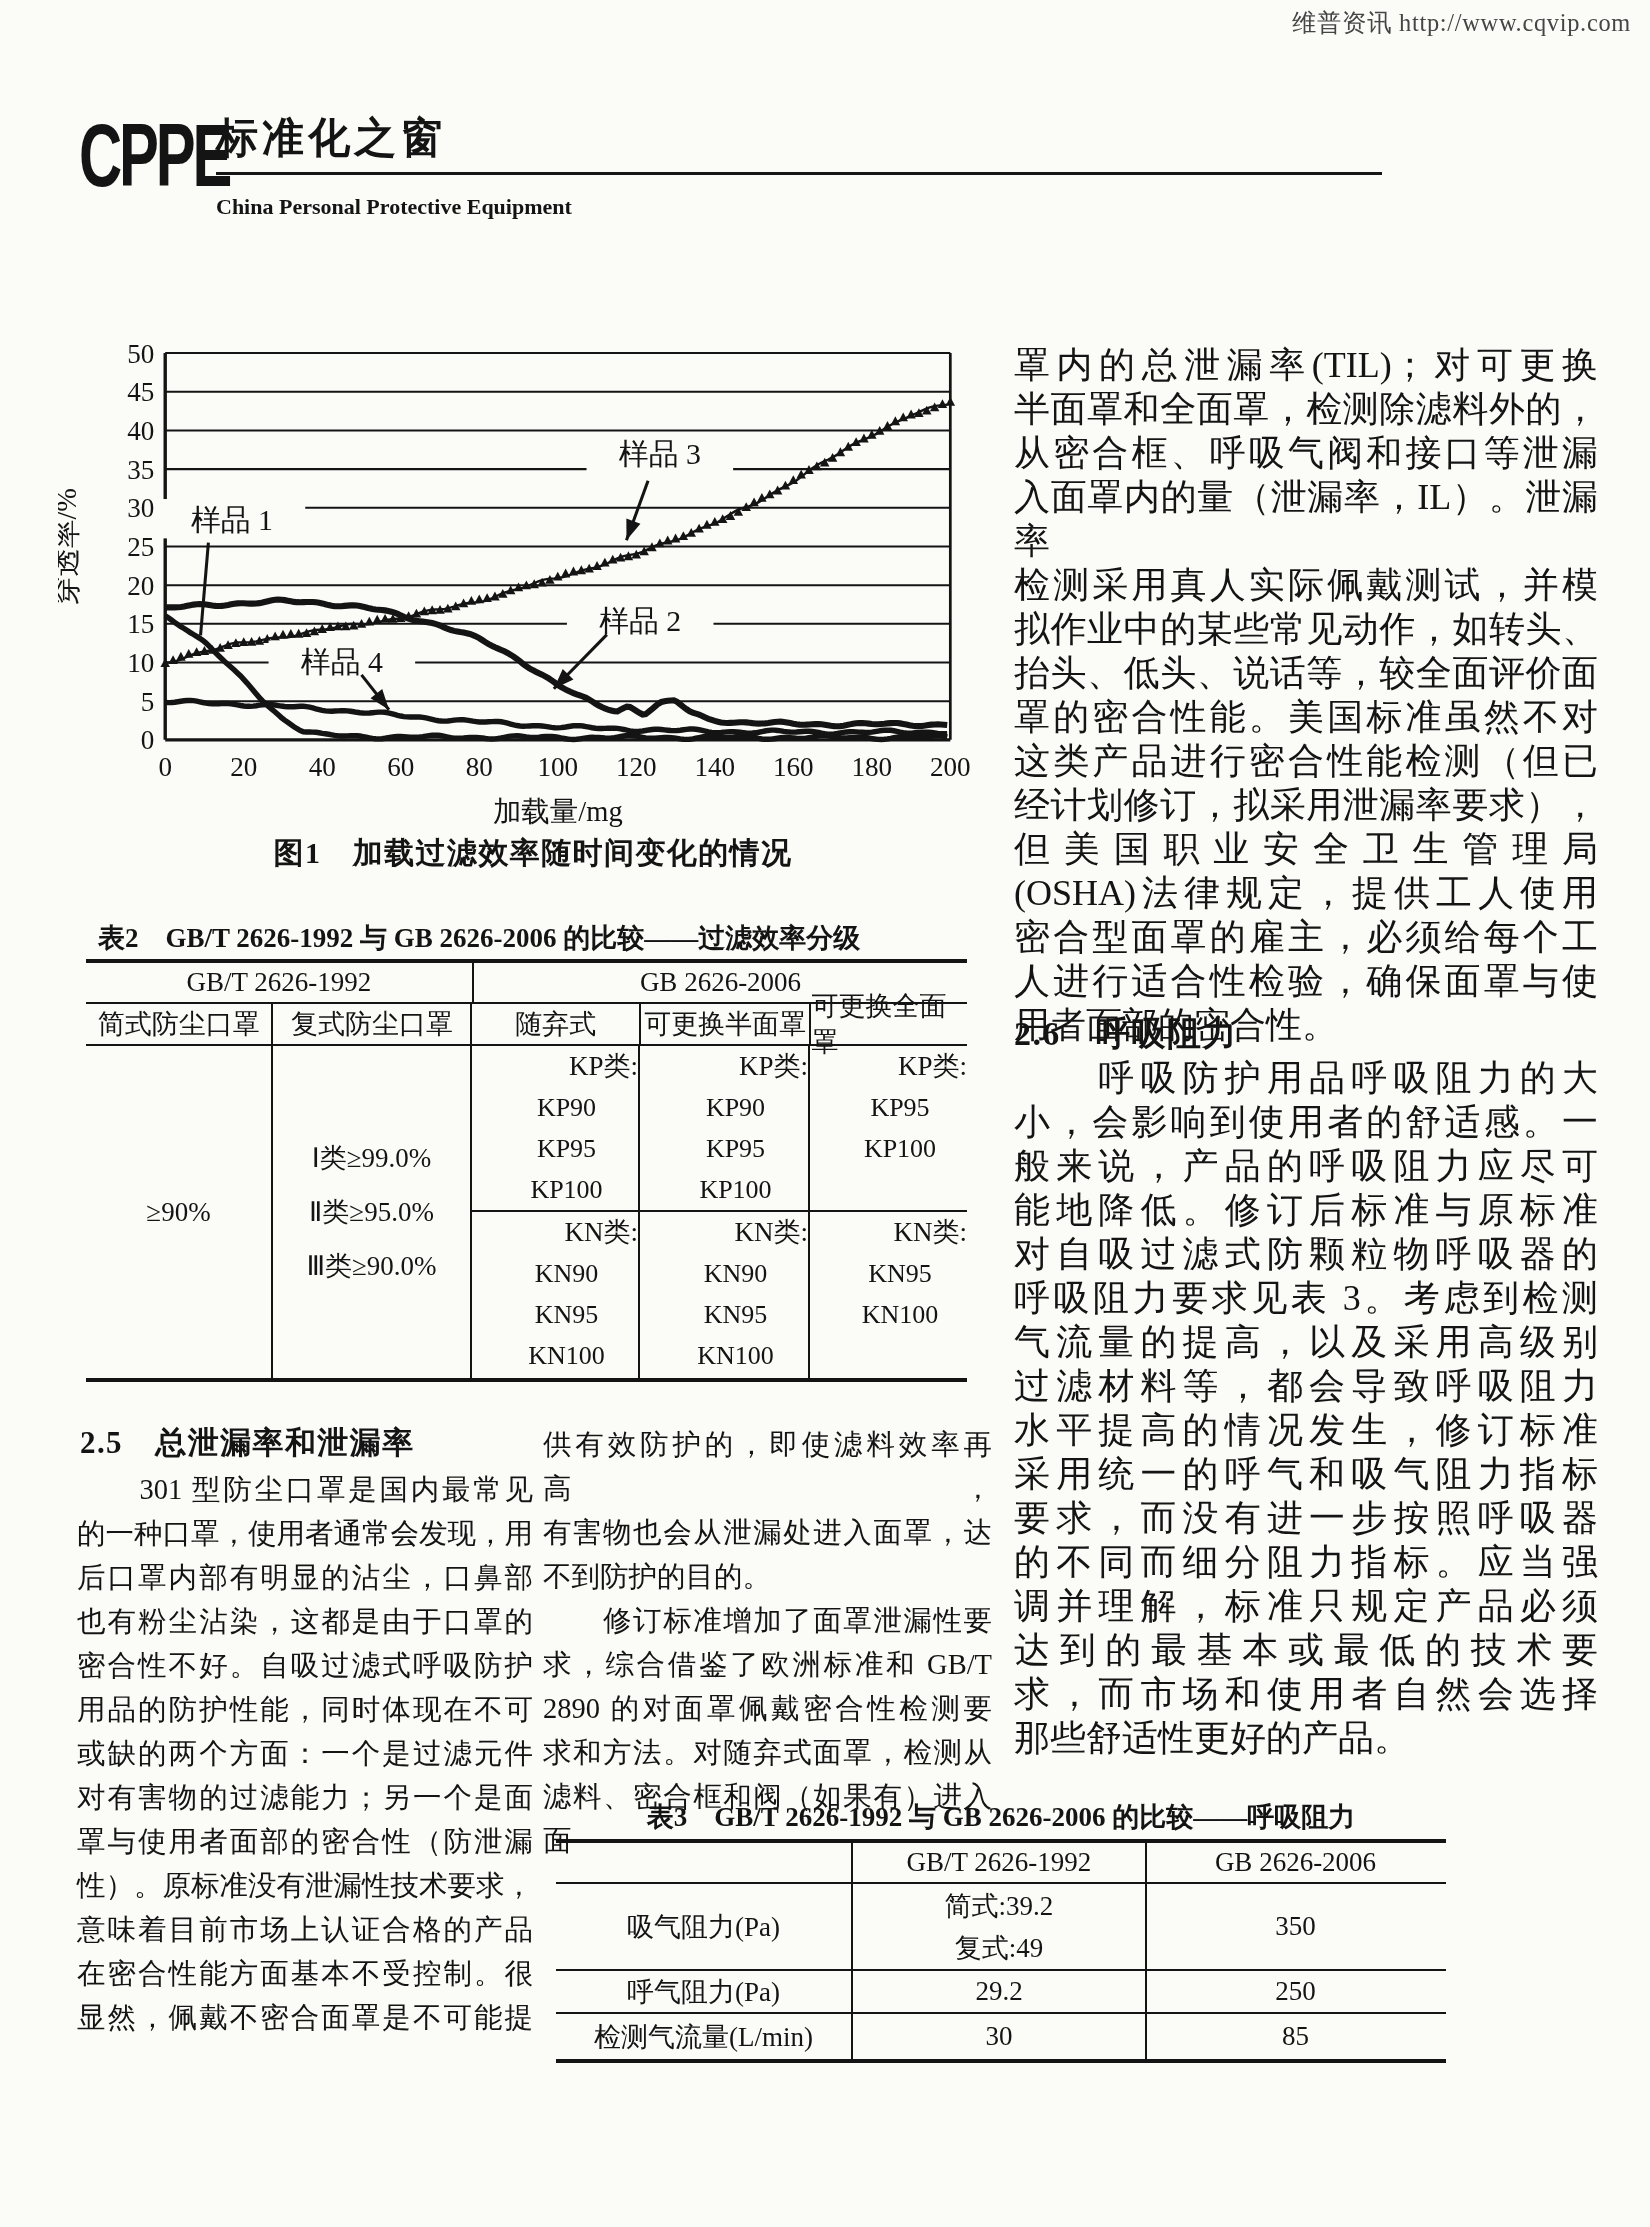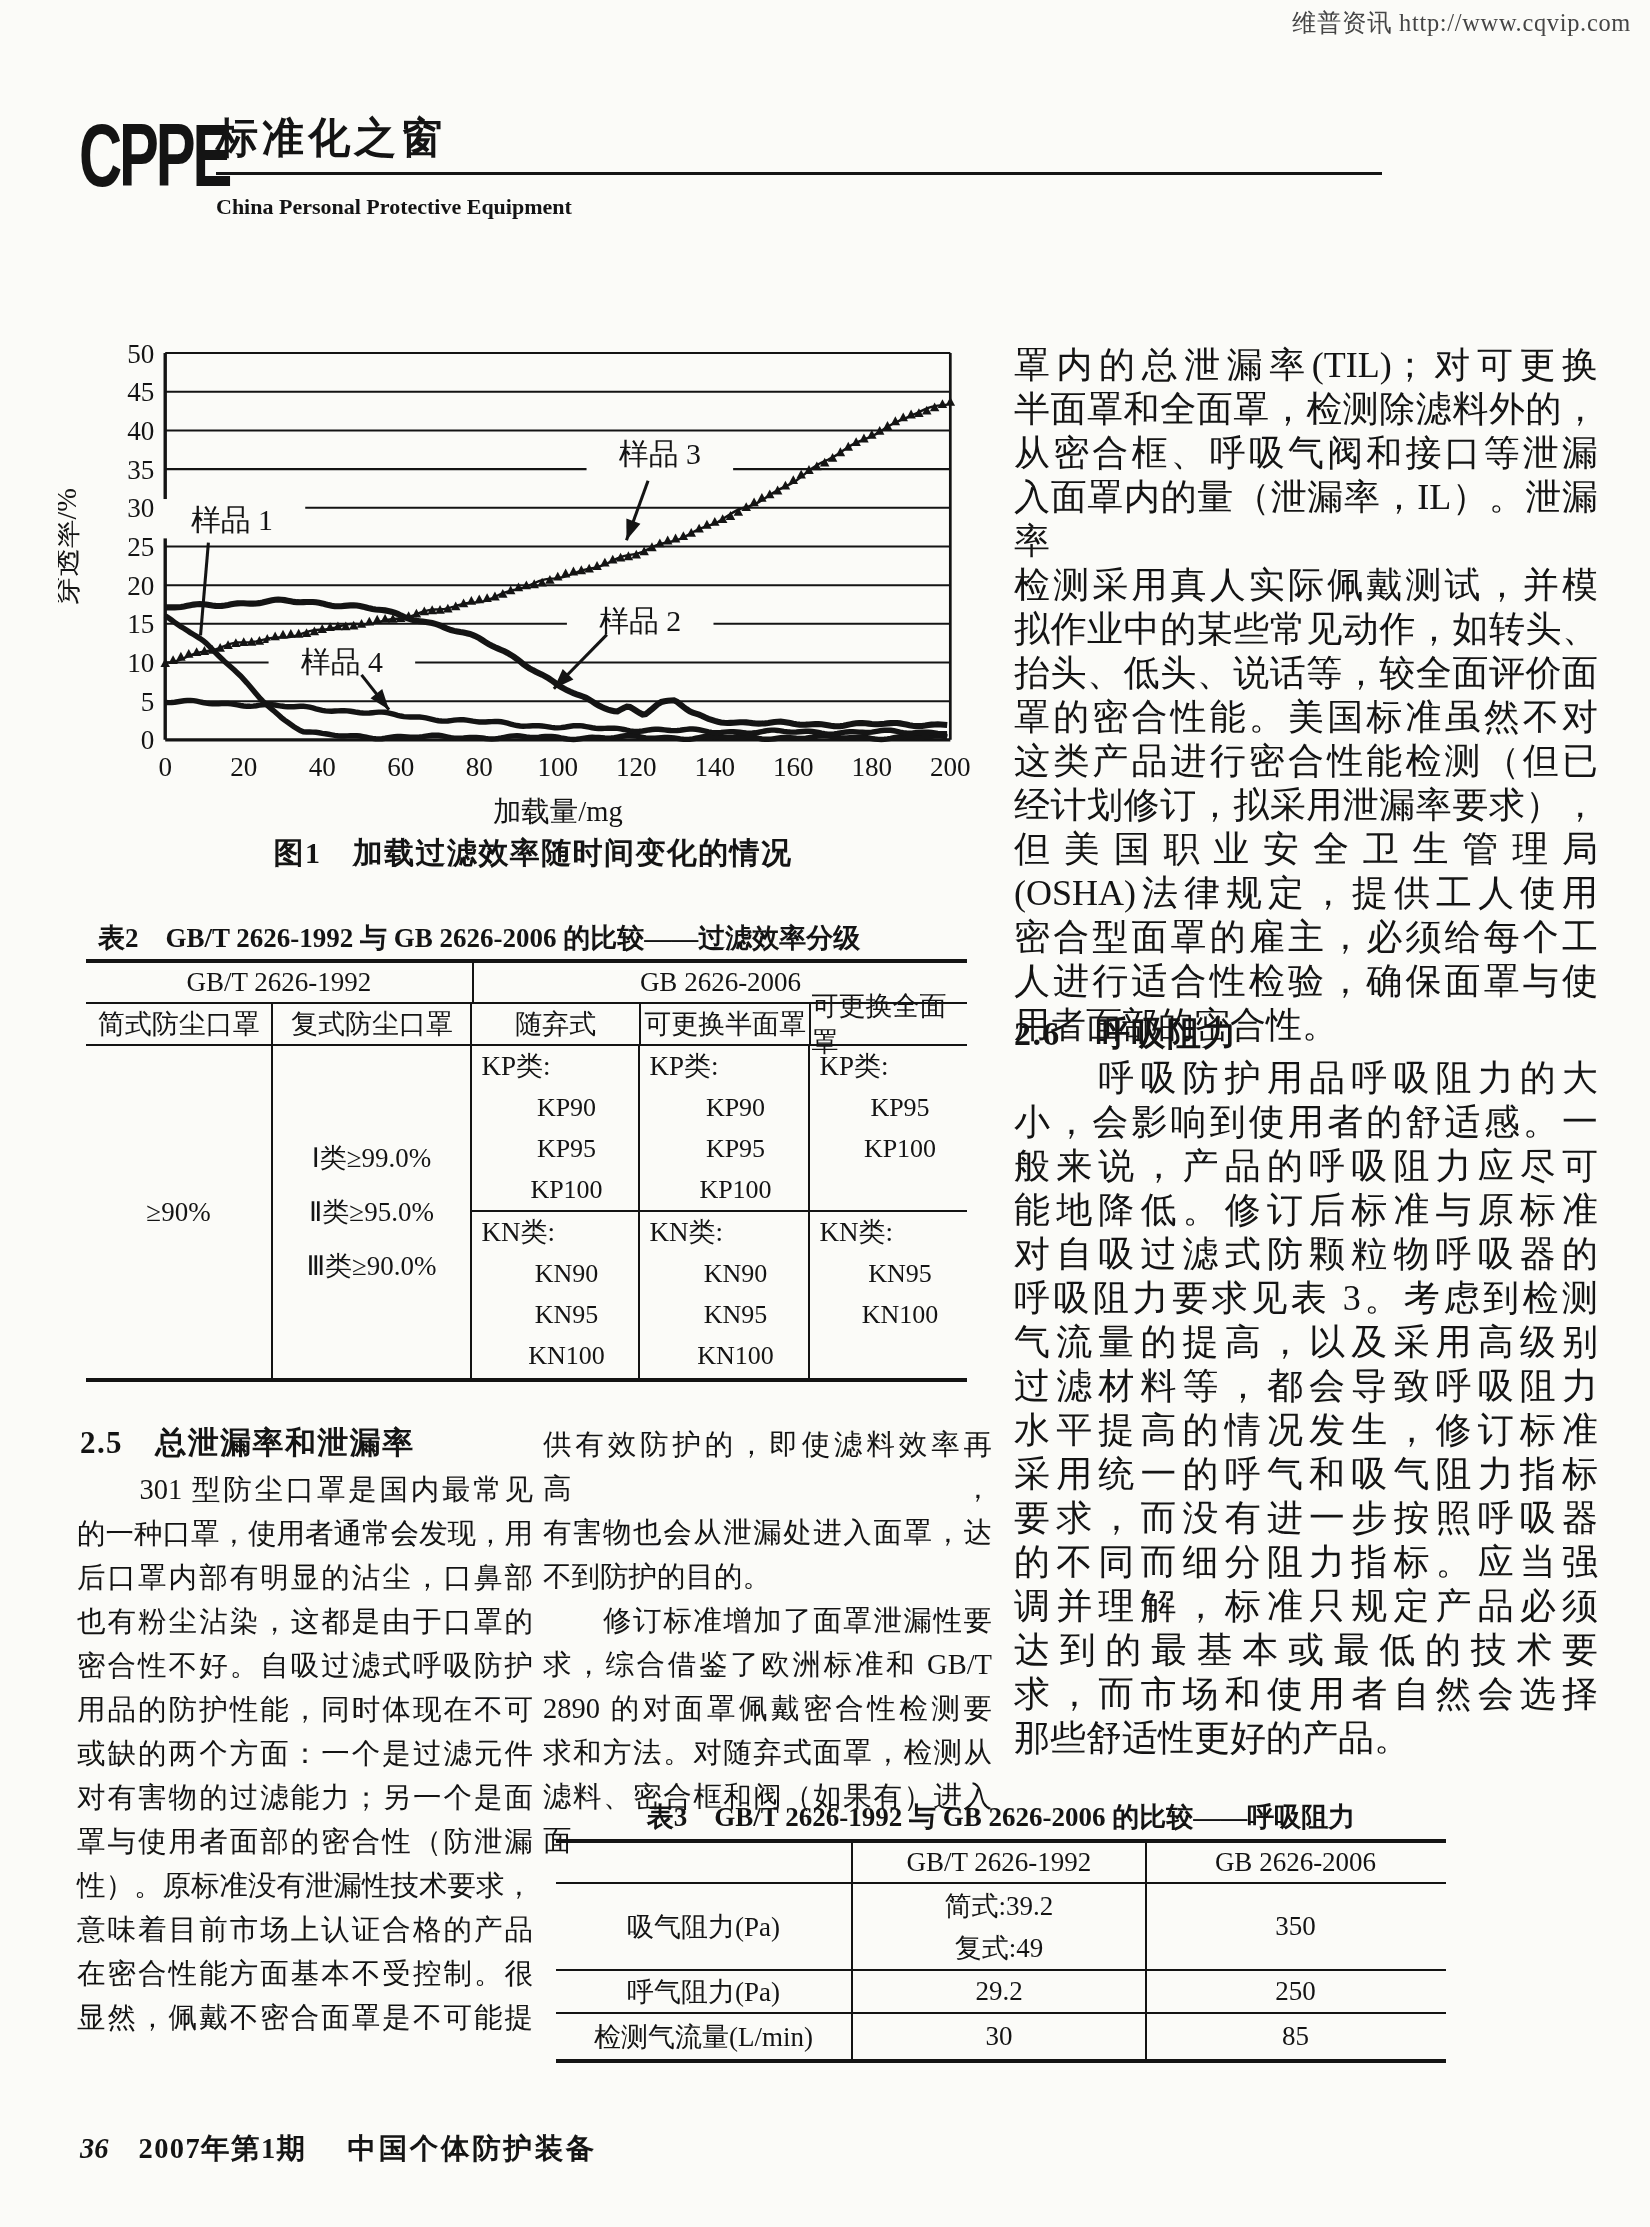--- a/index.html
+++ b/index.html
@@ -31,21 +31,21 @@
   .g2{width:493px;}
   .t2-headrow{display:flex;height:40px;border-bottom:2.7px solid #141414;}
   .t2-headrow .hcell{display:flex;align-items:center;justify-content:center;}
   .t2-body{display:flex;height:332px;}
   .t2col{box-sizing:border-box;}
   .w1{width:187px;} .w2{width:199px;} .w3{width:168px;} .w4{width:170px;} .w5{width:157px;}
   .vline{border-right:2px solid #141414;}
   .c1{display:flex;align-items:center;justify-content:center;}
   .c2{display:flex;flex-direction:column;justify-content:center;}
   .c2 div{line-height:54px;text-align:center;}
-  .t2sec .t2cat{height:41px;line-height:41px;text-align:left;padding-left:9.5px;font-size:27px;}
+  .t2sec .t2cat{height:41px;line-height:41px;text-align:right;padding-left:9.5px;font-size:27px;}
   .t2sec .t2grade{height:41px;line-height:41px;text-align:center;padding-left:23px;font-size:26px;}
   .t2sec.kp{height:166px;border-bottom:2px solid #141414;box-sizing:border-box;}
 
   
   .heading{font-weight:bold;}
   .s25{left:80px;top:1422px;font-size:31px;letter-spacing:1.4px;}
   .s26{left:1014px;top:1011px;font-size:34px;letter-spacing:1.4px;}
   .textcol{line-height:44px;}
   .leftcol{left:77px;top:1468px;width:456px;font-size:28.5px;line-height:44px;}
   .midcol{left:543px;top:1423px;width:449px;font-size:28.5px;line-height:44px;}
@@ -397,20 +397,15 @@
       <div class="t3cell t3c2 vline">29.2</div>
       <div class="t3cell t3c3">250</div>
     </div>
     <div class="t3row t3r3">
       <div class="t3cell t3c1 vline">检测气流量(L/min)</div>
       <div class="t3cell t3c2 vline">30</div>
       <div class="t3cell t3c3">85</div>
     </div>
   </div>
 
-  <div class="abs footer">
-    <span class="pageno">36</span>
-    <span class="issue">2007年第1期</span>
-    <span class="journal">中国个体防护装备</span>
-  </div>
 
 </div>
 
 
 </body></html>

